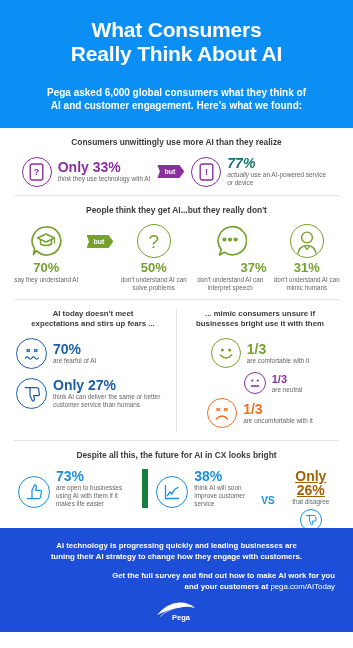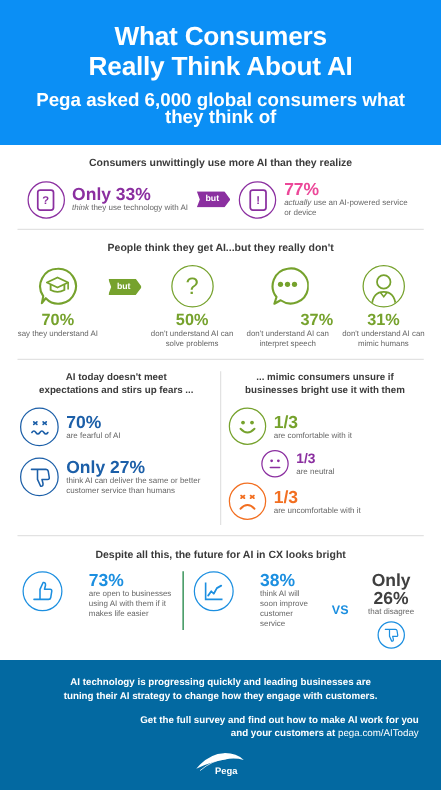--- a/index.html
+++ b/index.html
@@ -18,24 +18,24 @@
   }
   .header h1 {
     color: #fff;
     font-size: 21px;
     line-height: 24px;
     font-weight: bold;
     letter-spacing: -0.2px;
   }
   .header .sub {
     color: #fff;
-    font-size: 15px;
+    font-size: 10px;
     line-height: 12.5px;
     font-weight: bold;
-    margin-top: 9px;
+    margin-top: 21px;
   }
 
   
   .section { padding: 9px 10px 8px; }
   .sec-title {
     text-align: center;
     font-size: 8.4px;
     font-weight: bold;
     color: #3b3b3b;
     margin-bottom: 8px;
@@ -80,52 +80,53 @@
   .two-col { display: flex; }
   .col { flex: 1; padding: 0 6px; }
   .col.left { border-right: 1px solid #e2e2e2; }
   .col-title {
     text-align: center; font-size: 7.8px; font-weight: bold;
     color: #3b3b3b; line-height: 10px; margin-bottom: 9px; min-height: 20px;
   }
   .bluestat { display: flex; align-items: center; gap: 6px; margin-bottom: 9px; }
 
   
-  .face-row { display: flex; align-items: center; gap: 6px; margin-bottom: 4px; }
+  .face-row { display: flex; align-items: center; gap: 6px; margin-bottom: 4px; justify-content: center; }
   .face-row.indent { margin-left: 26px; }
 
   
   .bottom-row { display: flex; align-items: flex-start; justify-content: center; }
-  .bcell { display: flex; align-items: flex-start; gap: 21px; padding: 0 8px; }
-  .bcell.mid { border-left: 1px solid #15803d; }
+  .bcell { display: flex; align-items: flex-end; gap: 6px; padding: 0 8px; }
+  .bcell.mid { border-left: 6px solid #15803d; }
   .vs { font-size: 10px; font-weight: bold; color: #1c8fe0; align-self: center; padding: 0 4px; }
 
   
   .footer {
-    background: #0369a1;
+    background: #1d4ed8;
     text-align: center;
     padding: 12px 18px 10px;
     position: absolute; left: 0; right: 0; bottom: 0;
   }
   .footer p { color: #fff; font-size: 7.8px; line-height: 11px; font-weight: bold; }
   .footer .p2 { margin-top: 8px; text-align: right; }
   .logo-wrap { margin-top: 8px; display: flex; justify-content: center; }
 </style>
 </head>
 <body>
 
 <div class="page">
 
   <div class="header">
     <h1>
       <span>What Consumers</span><br>
       <span>Really Think About AI</span>
     </h1>
     <div class="sub">
       <span>Pega asked 6,000 global consumers what they think of</span><br>
+      <span>AI and customer engagement. Here's what we found:</span>
     </div>
   </div>
 
   <div class="section">
     <div class="sec-title">Consumers unwittingly use more AI than they realize</div>
     <div class="purple-row">
 
       <div class="stat">
         <div class="circ" style="width:30px;height:30px;border:1.6px solid #8b2fa0;">
           <svg width="15" height="18" viewBox="0 0 15 18" aria-hidden="true">
@@ -144,21 +145,21 @@
       <div class="but" style="background:#8b2fa0;">but</div>
 
       <div class="stat">
         <div class="circ" style="width:30px;height:30px;border:1.6px solid #8b2fa0;">
           <svg width="15" height="18" viewBox="0 0 15 18" aria-hidden="true">
             <rect x="1.2" y="1" width="12.6" height="16" rx="2" fill="none" stroke="#8b2fa0" stroke-width="1.4"></rect>
             <text x="7.5" y="12.4" font-size="9" font-family="Liberation Sans, sans-serif" font-weight="bold" fill="#8b2fa0" text-anchor="middle">!</text>
           </svg>
         </div>
         <div style="max-width:104px;">
-          <div class="pct" style="color:#ec4899;">77%</div>
+          <div class="pct" style="color:#0f766e;font-style:italic;">77%</div>
           <div class="desc">
             <em>actually</em><span> use an AI-powered service or device</span>
           </div>
         </div>
       </div>
 
     </div>
   </div>
   <div class="divider"></div>
 
@@ -344,21 +345,21 @@
         </div>
         <div style="max-width:66px;">
           <div class="pct" style="color:#1c8fe0;">38%</div>
           <div class="desc">think AI will soon improve customer service</div>
         </div>
       </div>
 
       <div class="vs">VS</div>
 
       <div style="text-align:center;padding:0 4px;">
-        <div class="pct" style="color:#404040;">Only 26%</div>
+        <div class="pct" style="color:#a16207;text-decoration:underline;">Only 26%</div>
         <div class="desc" style="text-align:center;">that disagree</div>
         <div style="display:flex;justify-content:center;margin-top:3px;">
           <div class="circ" style="width:22px;height:22px;border:1.3px solid #1c8fe0;">
             <svg width="14" height="14" viewBox="0 0 20 20" aria-hidden="true">
               <path d="M3.2 3.5 L8 3.5 L8 11.5 L10.5 17 Q12.6 17.4 12.4 14.8 L11.6 11.6 L16 11.6 Q17.6 11.6 17.4 10 L16.6 5 Q16.3 3.5 14.8 3.5 Z" fill="none" stroke="#1c8fe0" stroke-width="1.4" stroke-linejoin="round"></path>
             </svg>
           </div>
         </div>
       </div>
 

